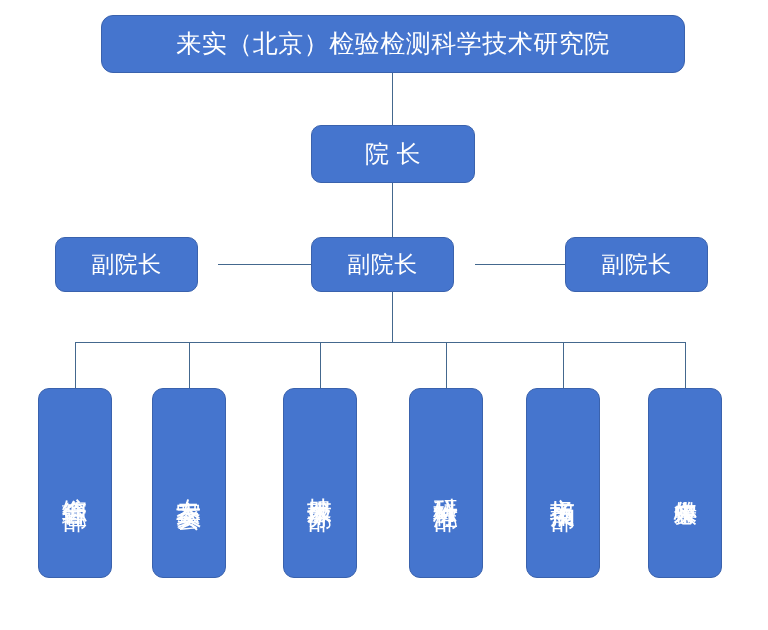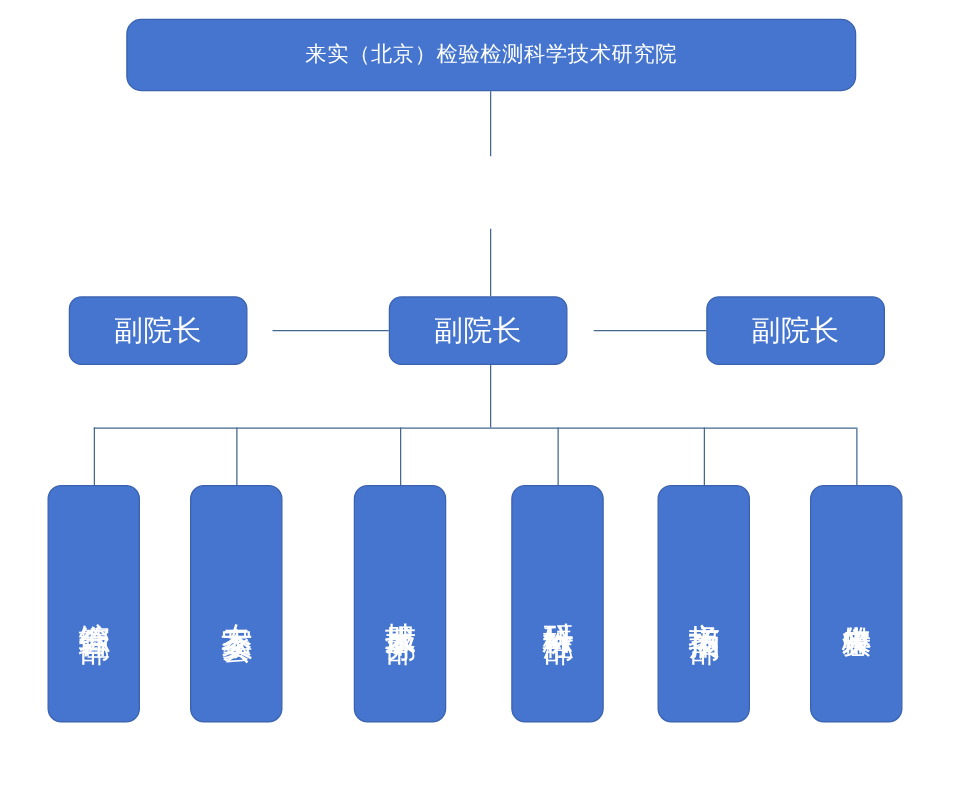--- a/index.html
+++ b/index.html
@@ -43,21 +43,21 @@
     line-height: 1.25;
     letter-spacing: 0.5px;
     user-select: none;
   }
 
   #node-root {
     left: 101px;
     top: 15px;
     width: 584px;
     height: 58px;
-    font-size: 17px;
+    font-size: 25px;
     border-radius: 12px;
   }
 
   #node-president {
     left: 311px;
     top: 125px;
     width: 164px;
     height: 58px;
     font-size: 24px;
   }
@@ -115,20 +115,21 @@
 
   <div class="line v" style="left:75px; top:342px; height:46px;"></div>
   <div class="line v" style="left:189px; top:342px; height:46px;"></div>
   <div class="line v" style="left:320px; top:342px; height:46px;"></div>
   <div class="line v" style="left:446px; top:342px; height:46px;"></div>
   <div class="line v" style="left:563px; top:342px; height:46px;"></div>
   <div class="line v" style="left:685px; top:342px; height:46px;"></div>
 
   <div class="node" id="node-root">来实（北京）检验检测科学技术研究院</div>
 
+  <div class="node" id="node-president">院 长</div>
 
   <div class="node node-vp" id="node-vp-left">副院长</div>
 
   <div class="node node-vp" id="node-vp-center">副院长</div>
 
   <div class="node node-vp" id="node-vp-right">副院长</div>
 
   <div class="node node-dept" id="node-dept-0">
     <span class="vlabel">综合管理部</span>
   </div>

